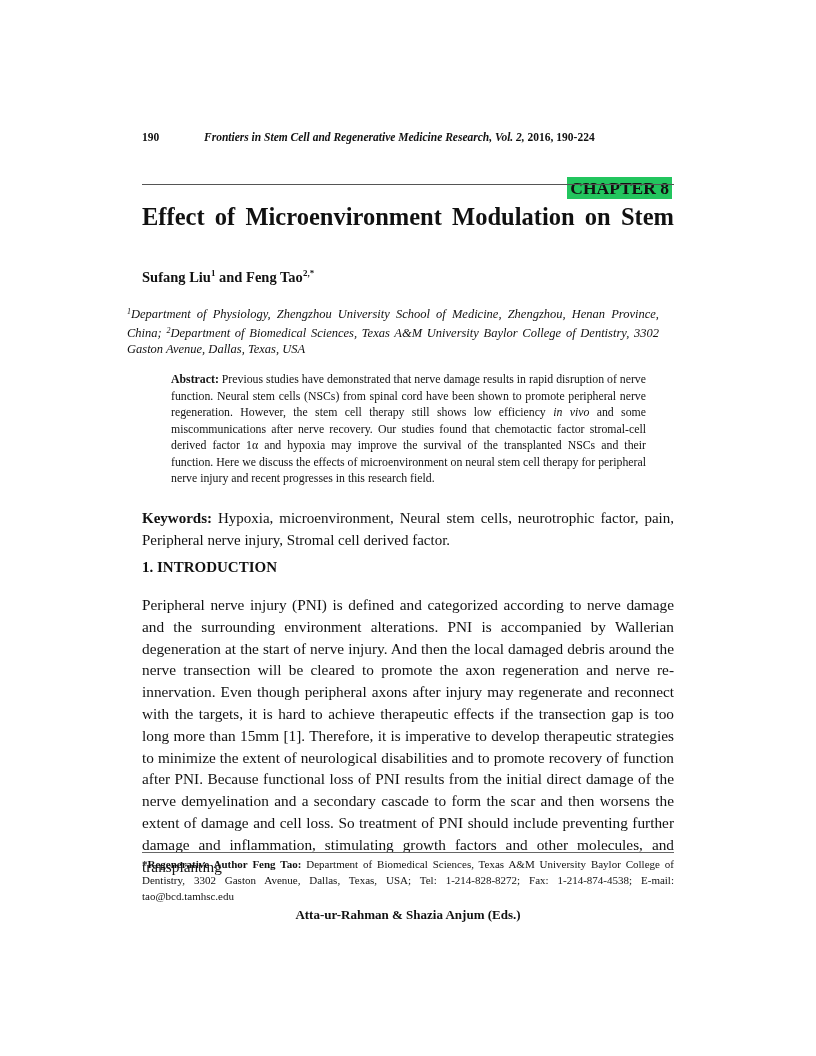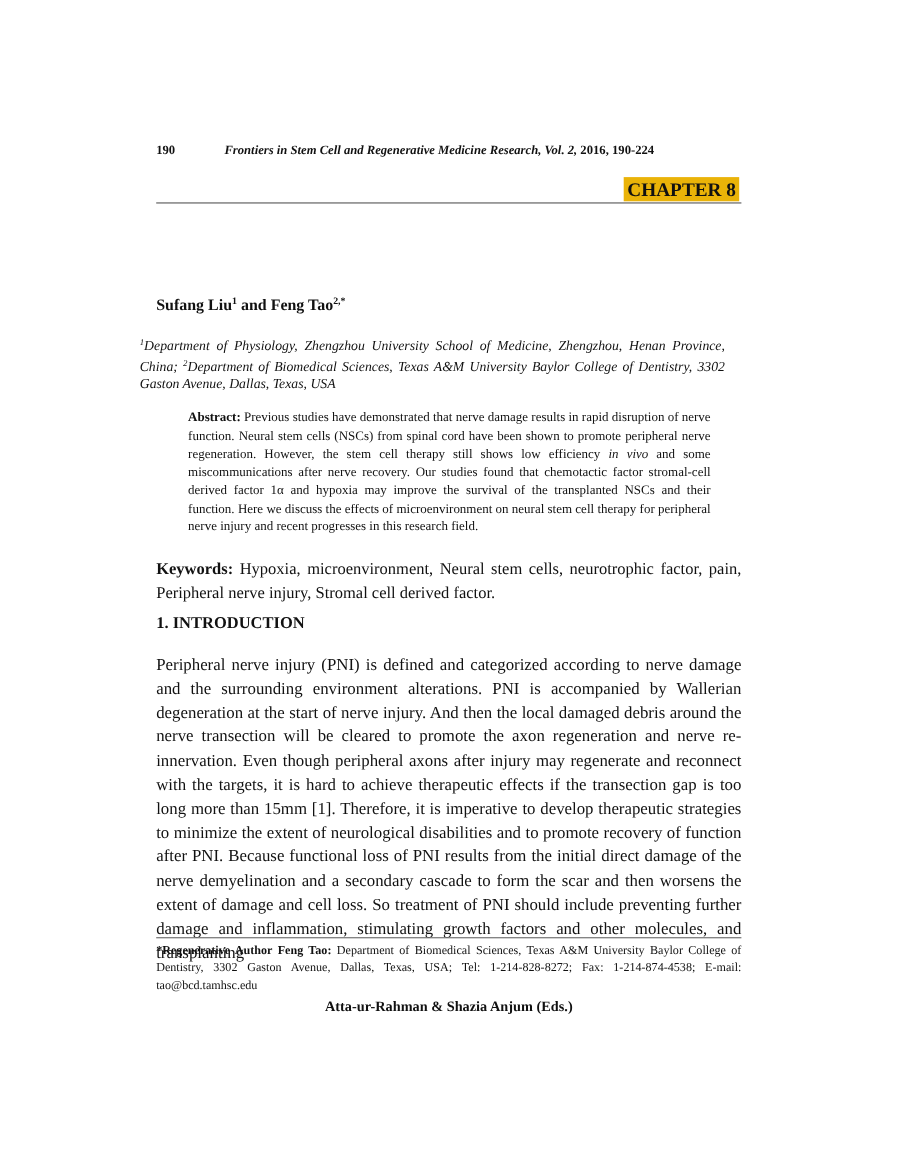--- a/index.html
+++ b/index.html
@@ -2,21 +2,21 @@
 <html><head>
 <meta charset="utf-8">
 <style>
   html, body { margin: 0; padding: 0; background: #ffffff; }
   body { width: 816px; height: 1056px; position: relative; overflow: hidden;
          font-family: "Liberation Serif", "DejaVu Serif", serif; color: #111; }
   .abs { position: absolute; }
   .running-head { left: 142px; top: 131px; width: 540px; font-size: 11.5px; font-weight: bold; }
   .running-head .pg { display: inline-block; width: 62px; }
   .running-head .journal { font-style: italic; }
-  .chapter-box { right: 144px; top: 161px; background: #eab308; font-weight: bold; font-size: 17.5px; padding: 0 3px; line-height: 22px; }
+  .chapter-box { right: 144px; top: 177px; background: #22c55e; font-weight: bold; font-size: 17.5px; padding: 0 3px; line-height: 22px; }
   .rule-top { left: 142px; top: 184px; width: 532px; height: 1px; background: #555; }
   .title { left: 142px; top: 202px; width: 532px; font-size: 24.5px; font-weight: bold; line-height: 30px; text-align: justify; text-align-last: left; }
   .title .l1 { display: block; text-align: justify; text-align-last: justify; }
   .authors { left: 142px; top: 268px; font-size: 14.5px; font-weight: bold; }
   .authors sup { font-size: 9px; vertical-align: 6px; }
   .affil { left: 127px; top: 304px; width: 532px; font-size: 12.5px; font-style: italic; line-height: 16.5px; text-align: justify; }
   .affil sup { font-size: 8px; vertical-align: 4px; }
   .abstract { left: 171px; top: 371px; width: 475px; font-size: 11.8px; line-height: 16.5px; text-align: justify; }
   .abstract b { font-weight: bold; }
   .keywords { left: 142px; top: 507px; width: 532px; font-size: 15px; line-height: 22px; text-align: justify; }
@@ -31,20 +31,21 @@
 <body>
 
 <div class="abs running-head">
   <span class="pg">190</span><span class="journal">Frontiers in Stem Cell and Regenerative Medicine Research, Vol. 2,</span><span> 2016, 190-224</span>
 </div>
 
 <div class="abs chapter-box">CHAPTER 8</div>
 <div class="abs rule-top"></div>
 
 <div class="abs title">
+  <span class="l1">Effect of Microenvironment Modulation on Stem</span>
 </div>
 
 <div class="abs authors">
   <span>Sufang Liu</span><sup>1</sup><span> and </span><span>Feng Tao</span><sup>2,*</sup>
 </div>
 
 <div class="abs affil">
   <sup>1</sup><span>Department of Physiology, Zhengzhou University School of Medicine, Zhengzhou, Henan Province, China; </span><sup>2</sup><span>Department of Biomedical Sciences, Texas A&amp;M University Baylor College of Dentistry, 3302 Gaston Avenue, Dallas, Texas, USA</span>
 </div>
 

